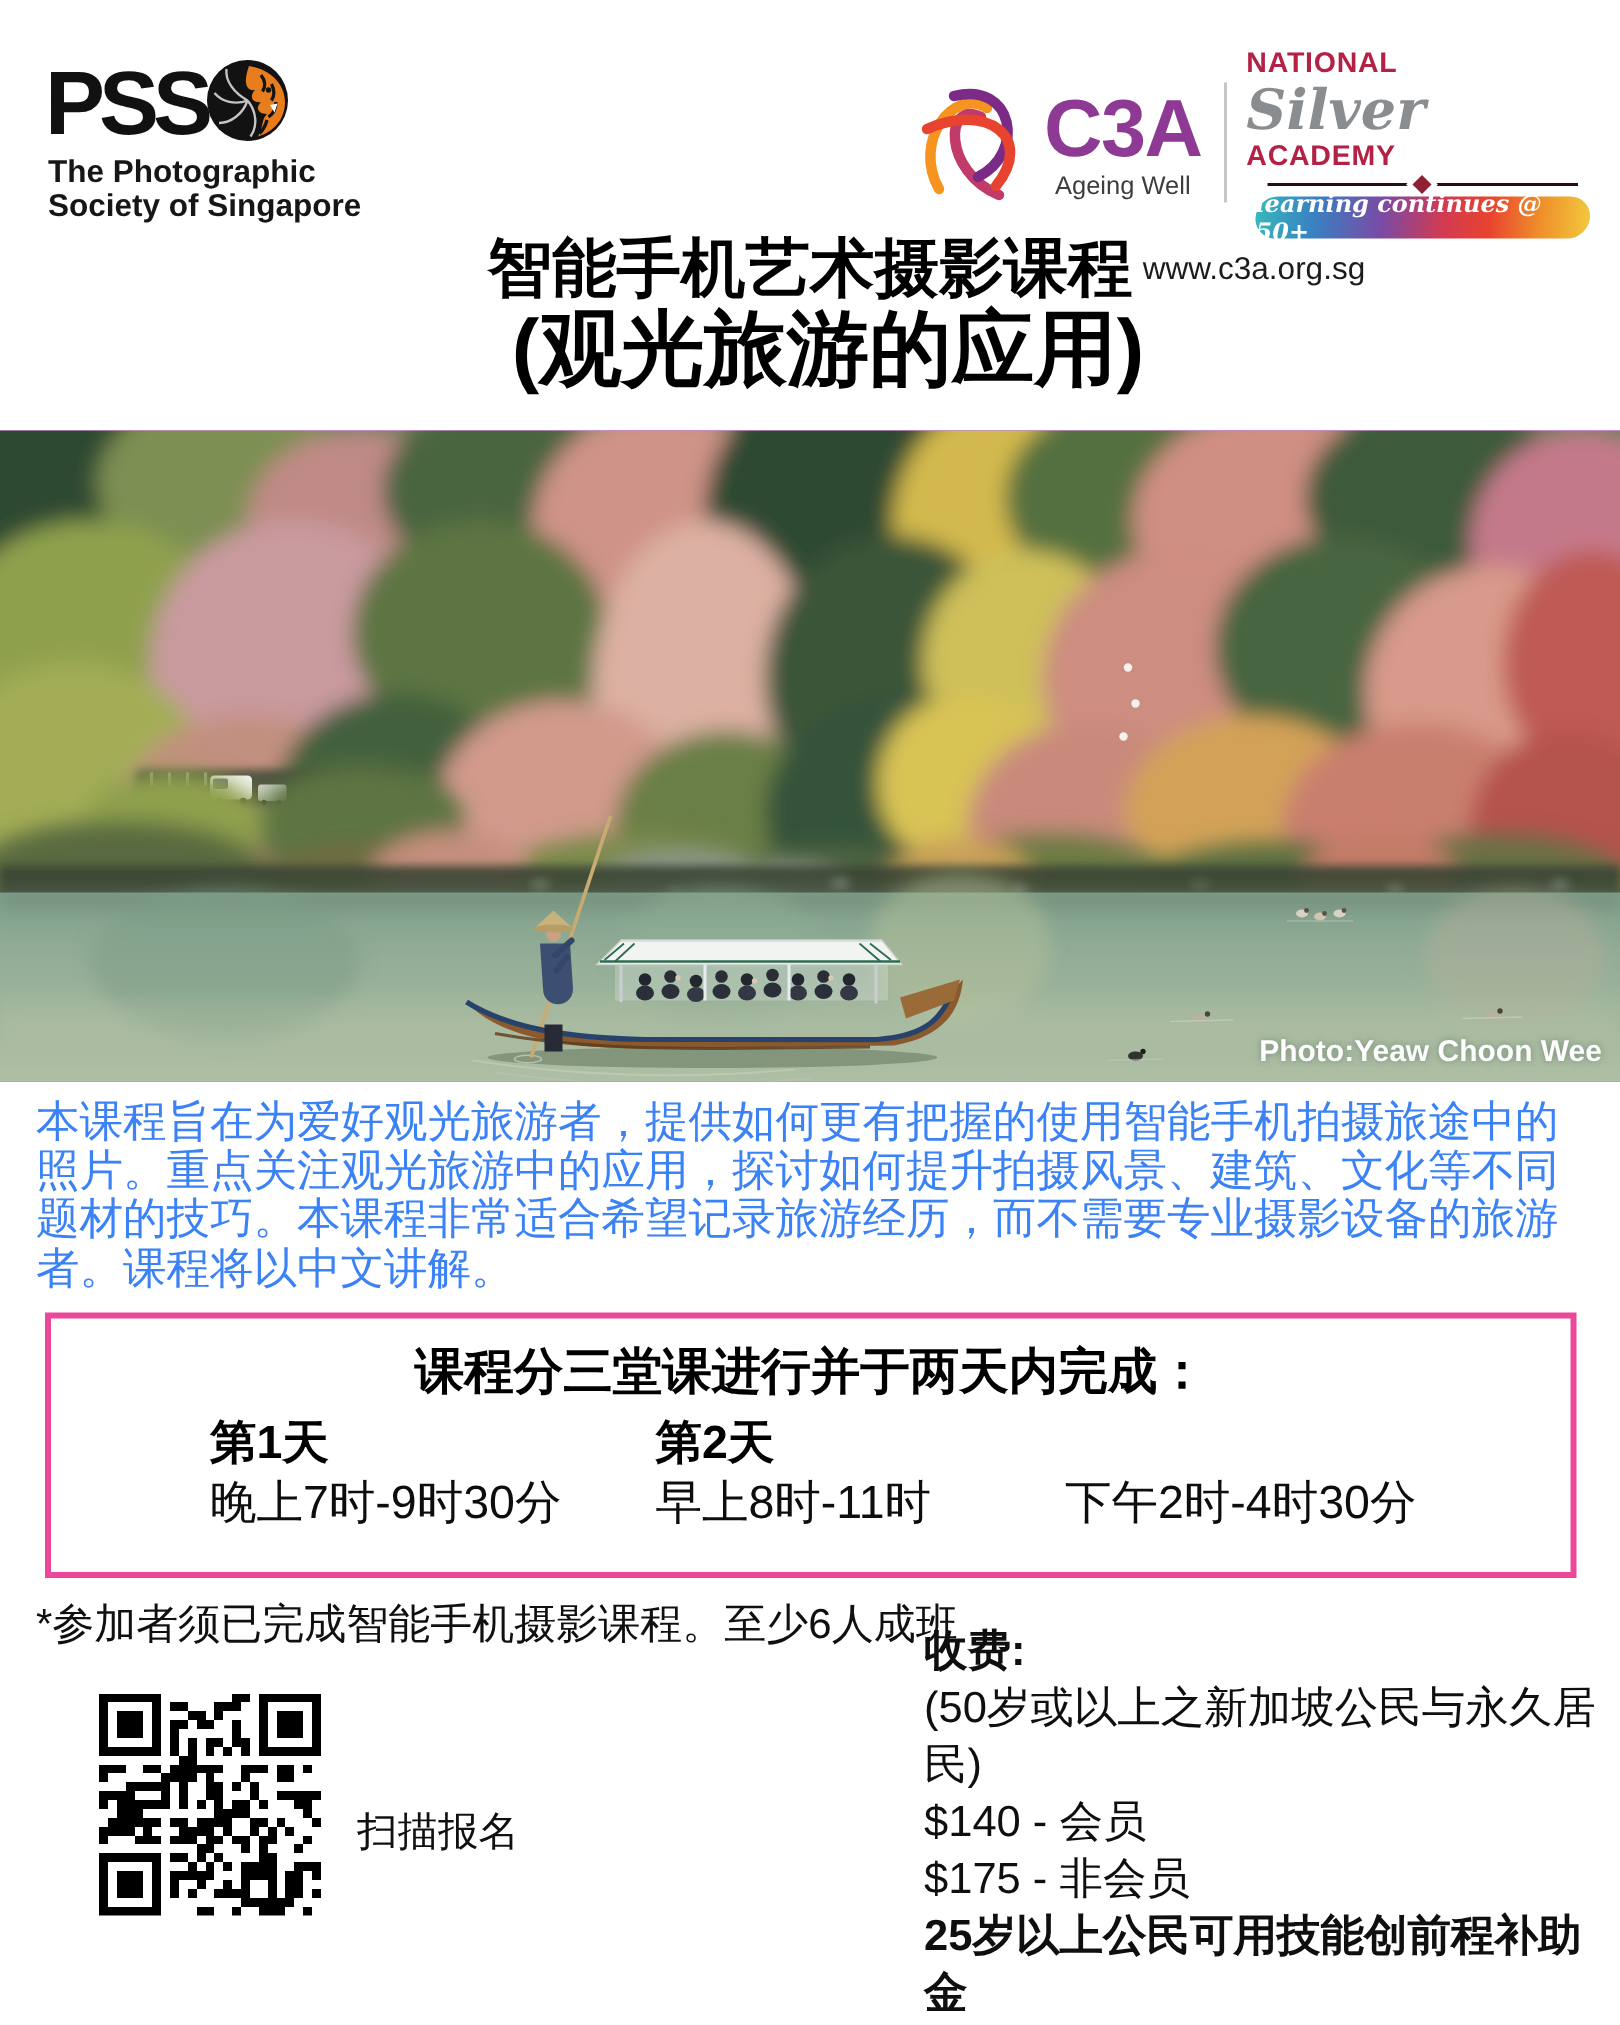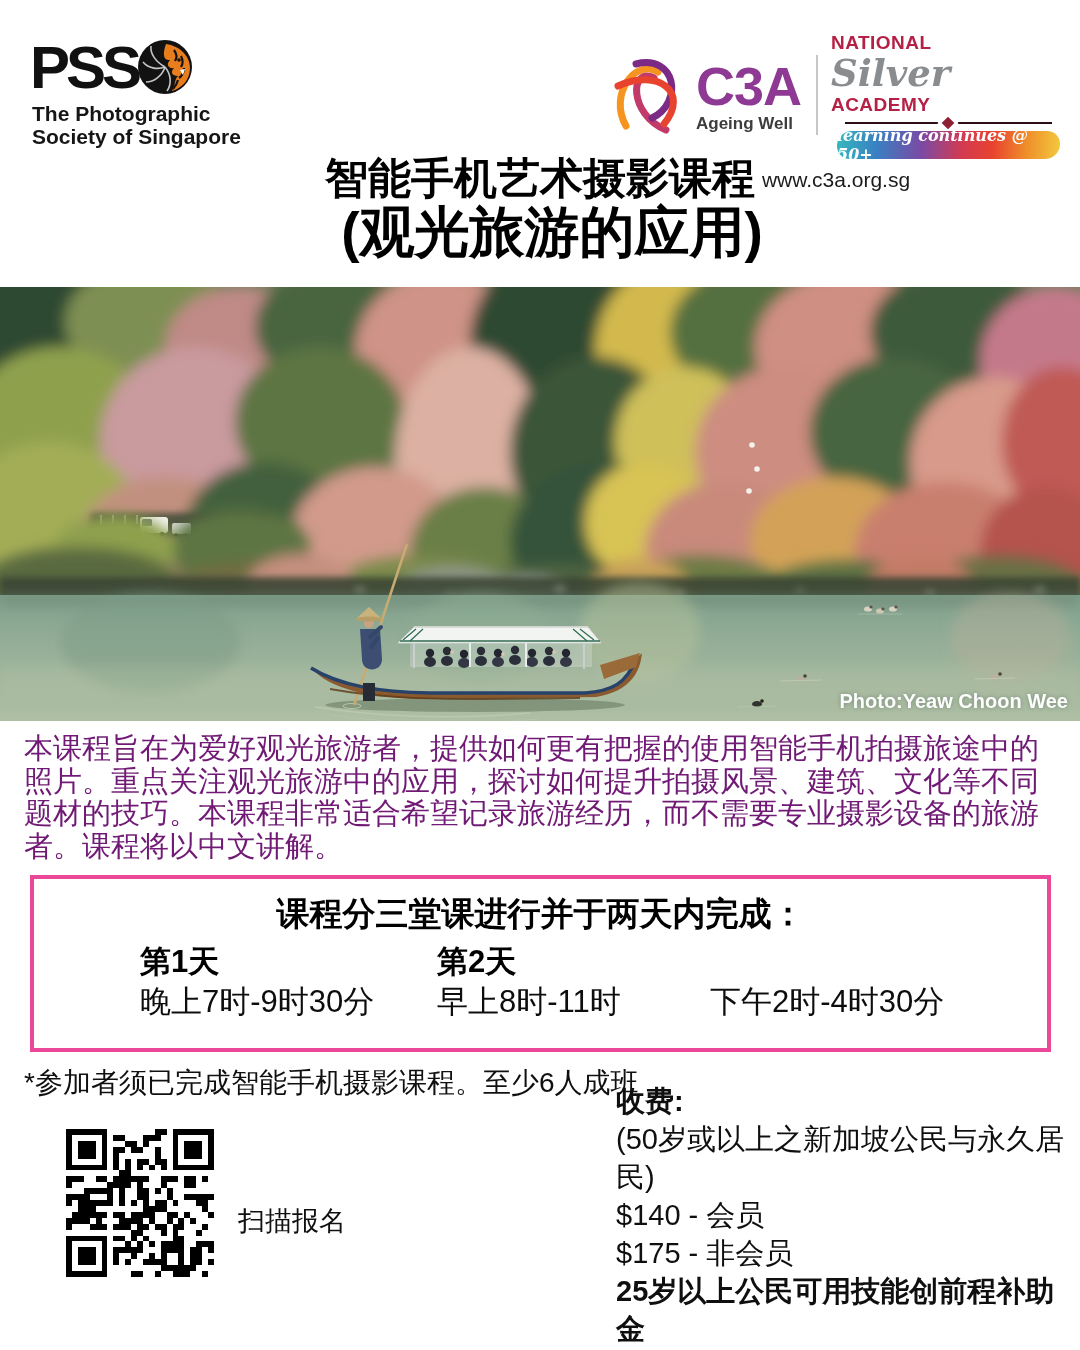--- a/index.html
+++ b/index.html
@@ -13,21 +13,21 @@
   .pss-word{font-size:60px;font-weight:800;letter-spacing:-4px;color:#111;line-height:1;}
   .pss-aperture{margin-left:-2px;margin-top:2px;}
   .pss-t{font-size:21px;font-weight:700;color:#161616;line-height:1.08;margin-left:2px;}
   .pss-t.first{margin-top:3px;}
 
   .logos-right{left:606px;top:32px;width:460px;}
   .logo-row{display:flex;align-items:center;}
   .c3a-icon{flex:0 0 auto;}
   .c3a-word{margin-left:2px;line-height:1;}
   .c3a-name{font-size:54px;font-weight:800;color:#8e3a94;letter-spacing:-1px;}
-  .c3a-tag{font-size:17px;font-weight:700;color:#3d3d3d;text-align:left;margin-top:2px;}
+  .c3a-tag{font-size:17px;font-weight:400;color:#3d3d3d;text-align:center;margin-top:2px;}
   .vdivider{width:2px;height:80px;background:#c6c6c6;margin:0 13px 0 15px;}
   .nsa{width:250px;}
   .nsa-top{display:flex;align-items:baseline;justify-content:center;gap:5px;flex-direction:column;}
   .nsa-red{font-size:19px;font-weight:800;color:#b52045;letter-spacing:.5px;}
   .nsa-silver{font-size:37px;font-style:italic;font-weight:700;color:#8a8d90;
               font-family:"DejaVu Serif",serif;line-height:.8;}
   .nsa-rule{position:relative;height:2px;background:#2c0d16;margin:6px 14px 0 14px;}
   .nsa-diamond{position:absolute;left:50%;top:50%;width:9px;height:9px;background:#8f1f33;
                transform:translate(-50%,-50%) rotate(45deg);box-shadow:0 0 0 3px #fff;}
   .nsa-brush{margin:7px 6px 0 6px;height:28px;border-radius:14px;transform:skew(-4deg);
@@ -41,21 +41,21 @@
   .title1{top:150px;left:0;width:100%;text-align:center;font-size:43px;font-weight:800;color:#000;}
   .title2{top:196px;left:12px;width:100%;text-align:center;font-size:55px;font-weight:800;color:#000;}
 
   
   .photo{top:287px;left:0;width:1080px;height:434px;overflow:hidden;background:#a21caf;}
   .photo svg{display:block;}
   .credit{position:absolute;right:12px;bottom:8px;color:#fdfdfd;font-size:20px;font-weight:700;
           text-shadow:0 0 4px rgba(90,110,95,.6);}
 
   
-  .intro{top:732px;left:24px;width:1026px;font-size:29px;line-height:32.5px;color:#701a75;
+  .intro{top:732px;left:24px;width:1026px;font-size:29px;line-height:32.5px;color:#3b82f6;
          overflow-wrap:break-word;}
 
   
   .sbox{top:875px;left:30px;width:1013px;height:169px;border:4px solid #ec4899;}
   .sbox-head{text-align:center;margin-top:13px;font-size:33px;font-weight:800;color:#000;}
   .col-h{position:absolute;font-size:31px;font-weight:800;color:#000;top:62px;text-align:center;}
   .col-t{position:absolute;font-size:31px;color:#0d0d0d;top:102px;}
   .c1{left:106px;} .c2{left:403px;} .c3{left:676px;}
 
   

